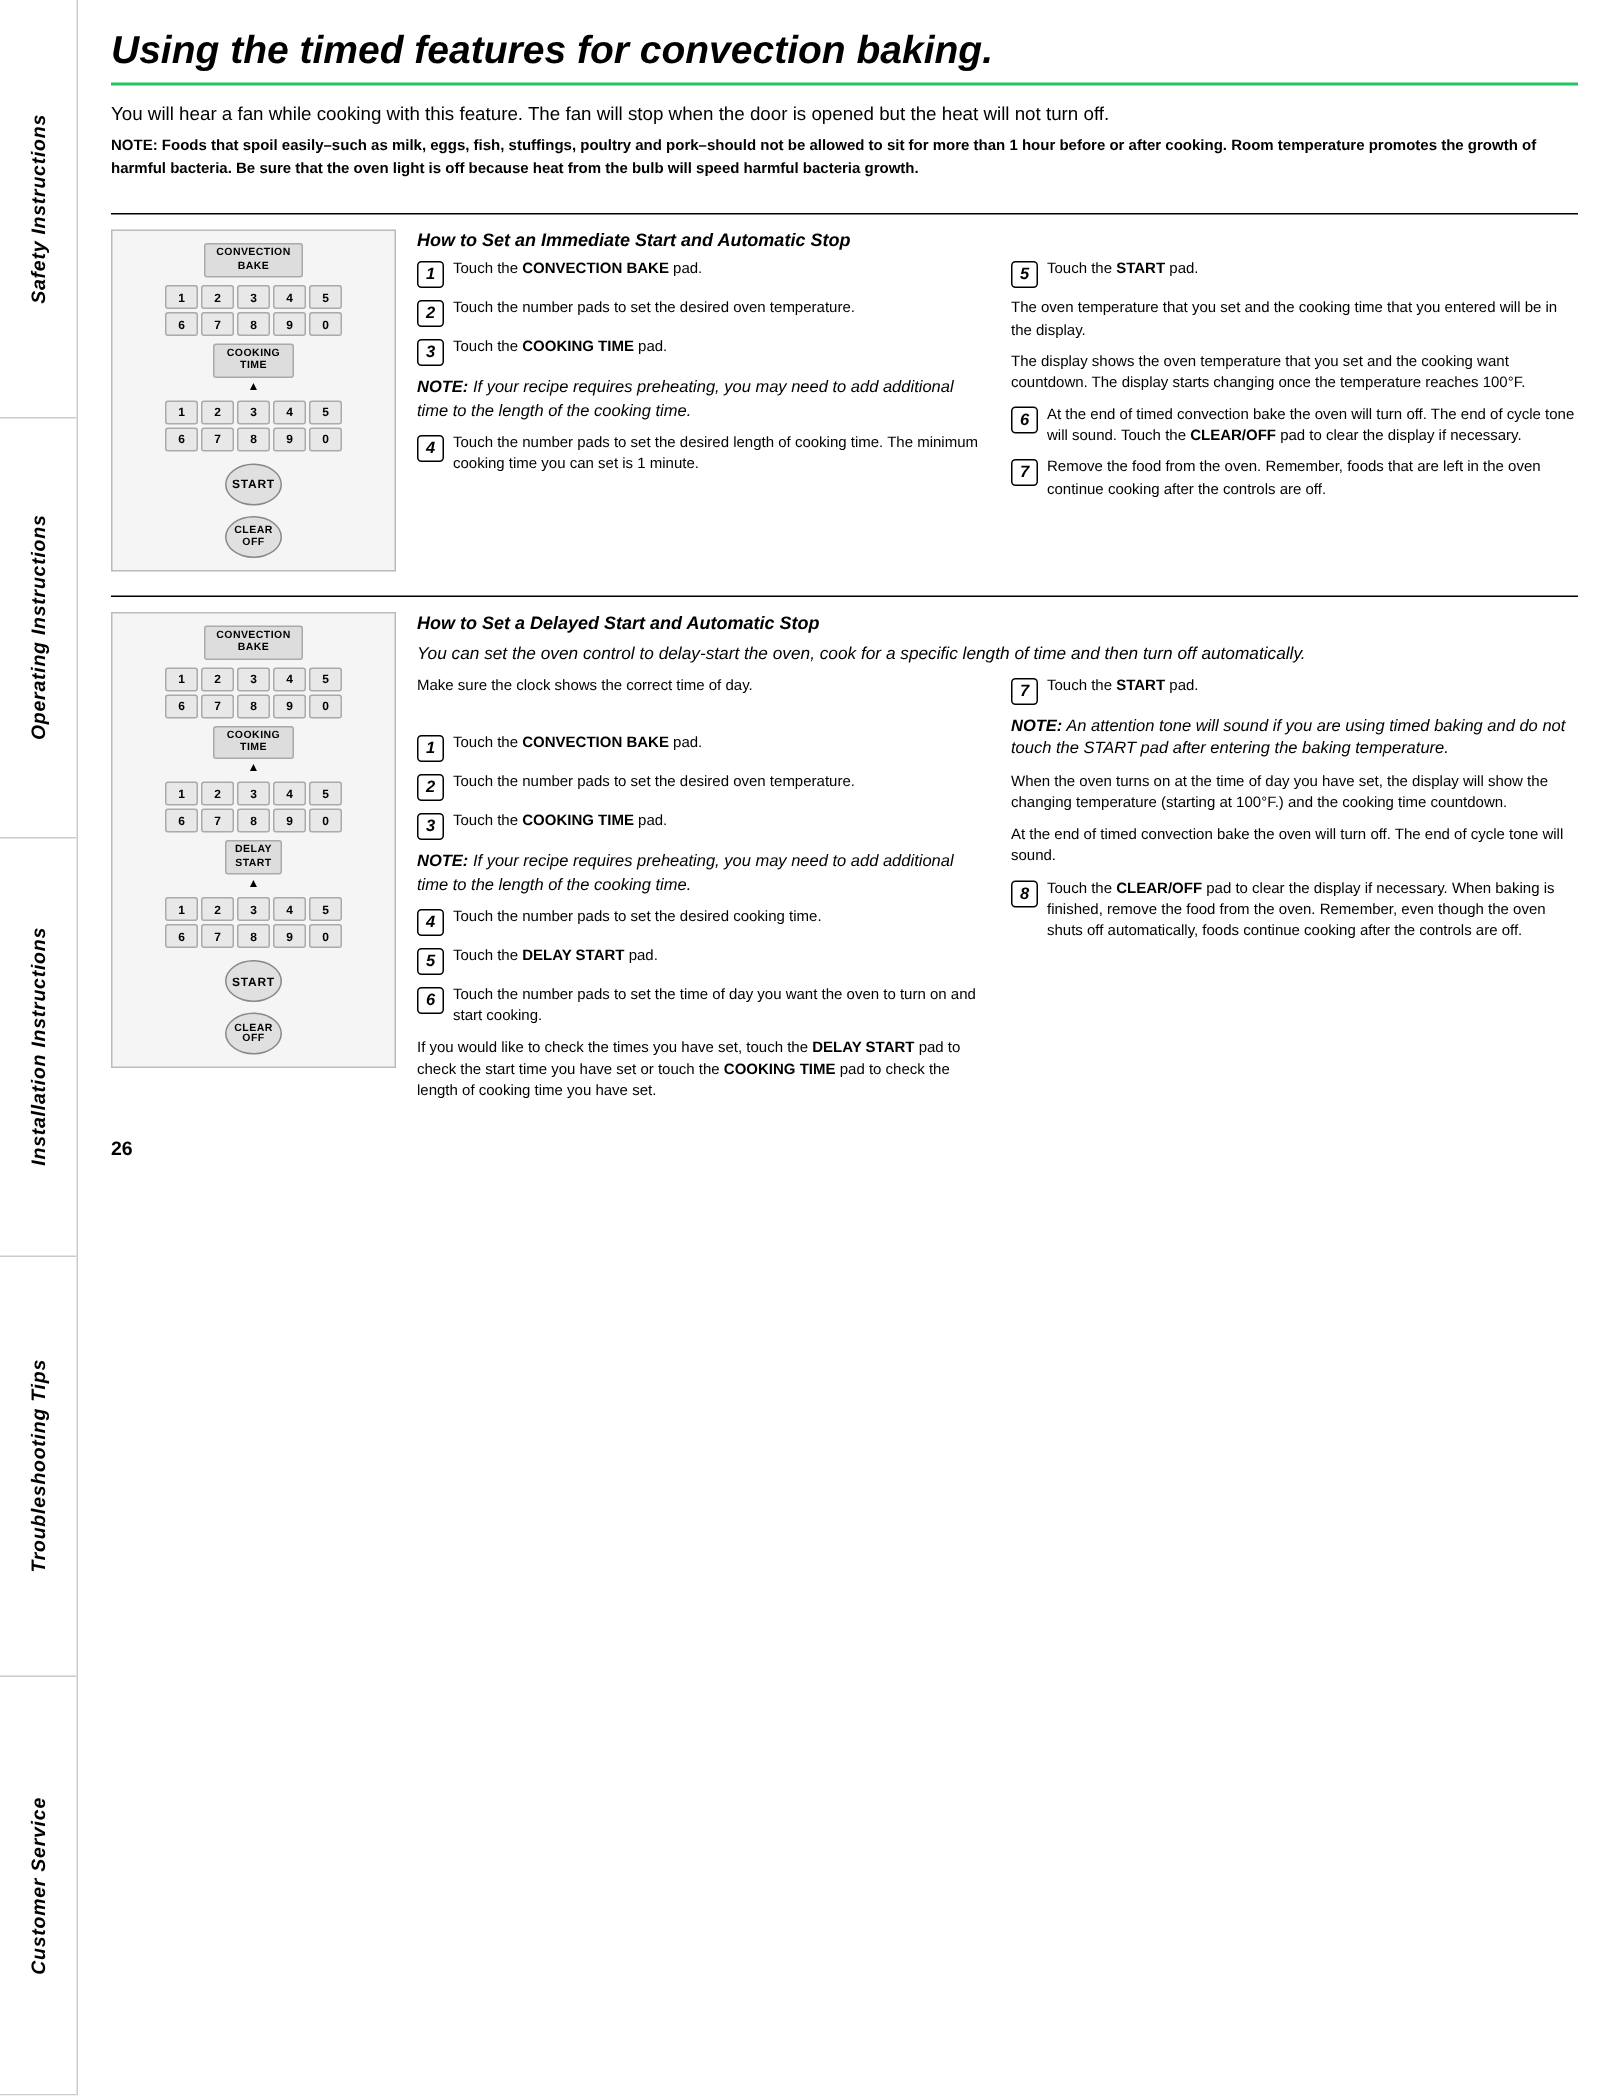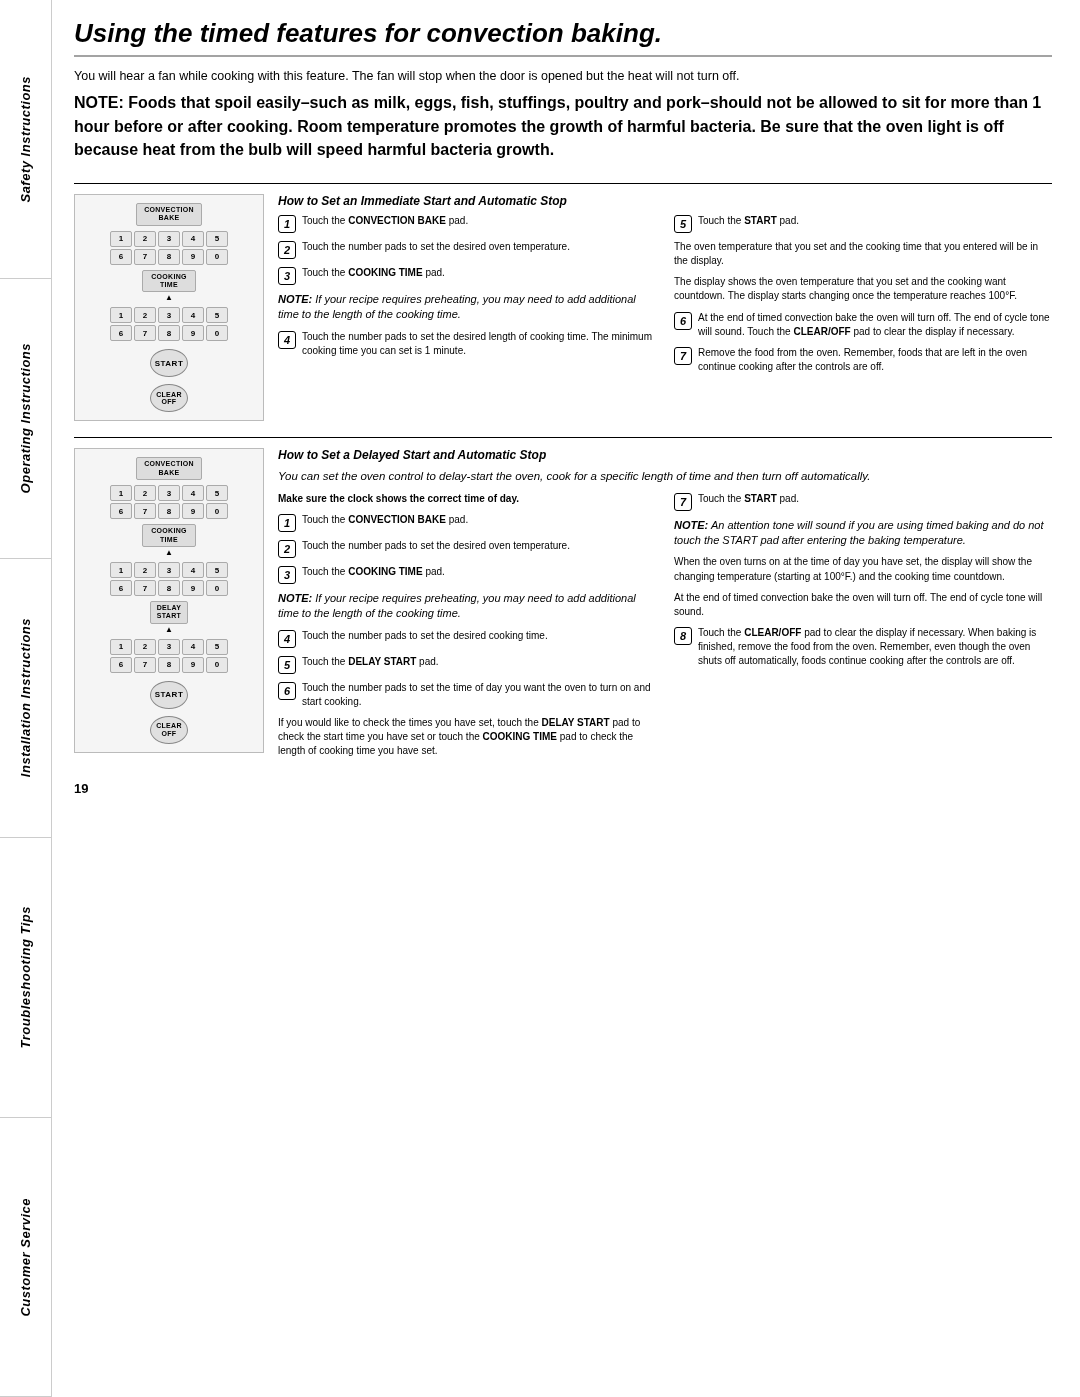--- a/index.html
+++ b/index.html
@@ -50,33 +50,33 @@
       padding: 18px 28px 18px 22px;
       display: flex;
       flex-direction: column;
       gap: 0;
     }
     
     .page-title {
       font-size: 26px;
       font-weight: bold;
       font-style: italic;
-      border-bottom: 2px solid #a3a3a3;
+      border-bottom: 2px solid #22c55e;
       padding-bottom: 6px;
       margin-bottom: 10px;
       line-height: 1.2;
     }
     
     .intro-normal {
       font-size: 12.5px;
       margin-bottom: 6px;
       line-height: 1.45;
     }
     .intro-bold {
-      font-size: 16px;
+      font-size: 10px;
       font-weight: bold;
       font-style: italic;
       margin-bottom: 12px;
       line-height: 1.45;
     }
     .intro-bold span {
       font-weight: bold;
       font-style: normal;
     }
     
@@ -434,21 +434,21 @@
           <div class="oven-clear-btn">CLEAR<br>OFF</div>
         </div>
       </div>
 
       <div class="section-right">
         <div class="section-heading">How to Set a Delayed Start and Automatic Stop</div>
         <p class="section-italic-intro">You can set the oven control to delay-start the oven, cook for a specific length of time and then turn off automatically.</p>
         <div class="steps-two-col">
           <div class="steps-col">
 
-            <div class="step-text" style="margin-bottom:7px;font-weight:bold;">Make sure the clock shows the correct time of day.</div>
+            <div class="step-text" style="margin-bottom:24px;">Make sure the clock shows the correct time of day.</div>
 
             <div class="step-item">
               <div class="step-num-box">1</div>
               <div class="step-text">Touch the <b>CONVECTION BAKE</b> pad.</div>
             </div>
 
             <div class="step-item">
               <div class="step-num-box">2</div>
               <div class="step-text">Touch the number pads to set the desired oven temperature.</div>
             </div>
@@ -492,15 +492,15 @@
 
             <div class="step-item">
               <div class="step-num-box">8</div>
               <div class="step-text">Touch the <b>CLEAR/OFF</b> pad to clear the display if necessary. When baking is finished, remove the food from the oven. Remember, even though the oven shuts off automatically, foods continue cooking after the controls are off.</div>
             </div>
           </div>
         </div>
       </div>
     </div>
 
-    <div class="page-number">19</div>
+    <div class="page-number">26</div>
   </div>
 </div>
 
 </body></html>

